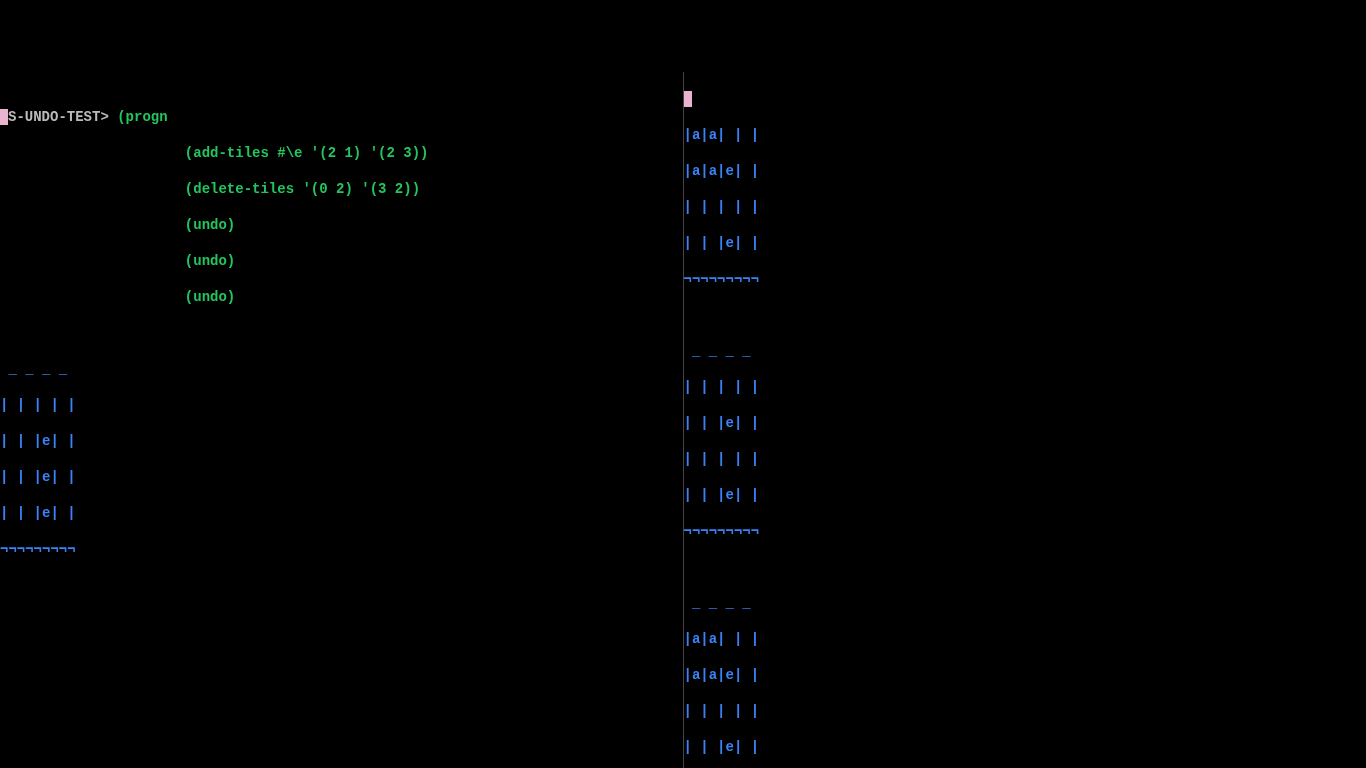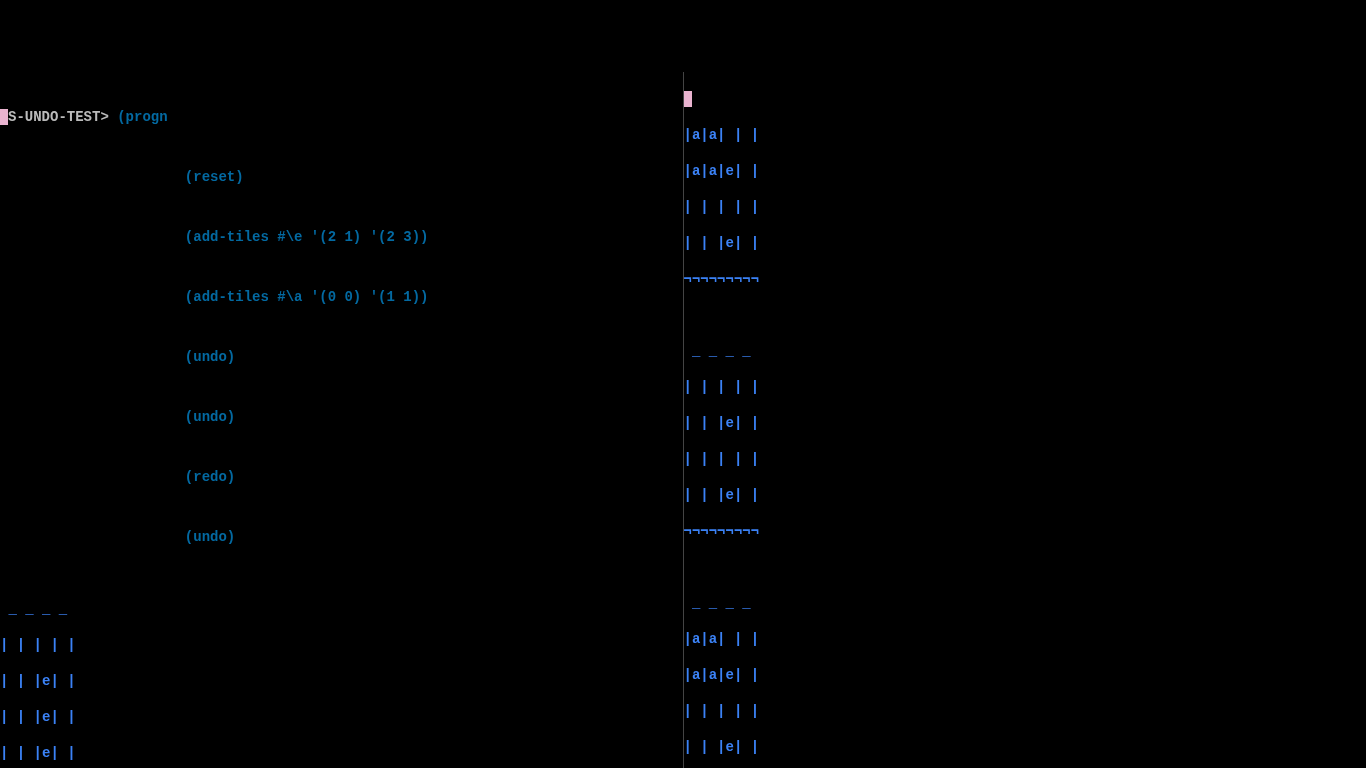--- a/index.html
+++ b/index.html
@@ -19,40 +19,38 @@
   .pane { flex: 1; overflow: hidden; position: relative; }
   .pane-left { border-right: 1px solid #444; }
   .cursor {
     display: inline-block;
     width: 8px;
     height: 16px;
     background: #eab4d0;
     vertical-align: text-bottom;
   }
   .prompt { color: #bbb; }
-  .white { color: #0369a1; margin-top: 24px; }
+  .white { color: #22c55e; }
   .yellow { color: #3b82f6; }
   .echo {
     height: 0px;
   }
 </style>
 </head>
 <body>
 
 
 
 <div class="container">
   <div class="pane pane-left">
     <div><span class="cursor"></span><span class="prompt">S-UNDO-TEST&gt; </span><span class="white">(progn</span></div>
-<div class="white">              <span>        (reset)</span></div>
 <div class="white">              <span>        (add-tiles #\e '(2 1) '(2 3))</span></div>
-<div class="white">              <span>        (add-tiles #\a '(0 0) '(1 1))</span></div>
+<div class="white">              <span>        (delete-tiles '(0 2) '(3 2))</span></div>
 <div class="white">              <span>        (undo)</span></div>
 <div class="white">              <span>        (undo)</span></div>
-<div class="white">              <span>        (redo)</span></div>
 <div class="white">              <span>        (undo)</span></div>
 <div> </div>
 <div class="yellow"> _ _ _ _ </div>
 <div class="yellow">| | | | |</div>
 <div class="yellow">| | |e| |</div>
 <div class="yellow">| | |e| |</div>
 <div class="yellow">| | |e| |</div>
 <div class="yellow">¬¬¬¬¬¬¬¬¬</div>
 <div> </div>
 

